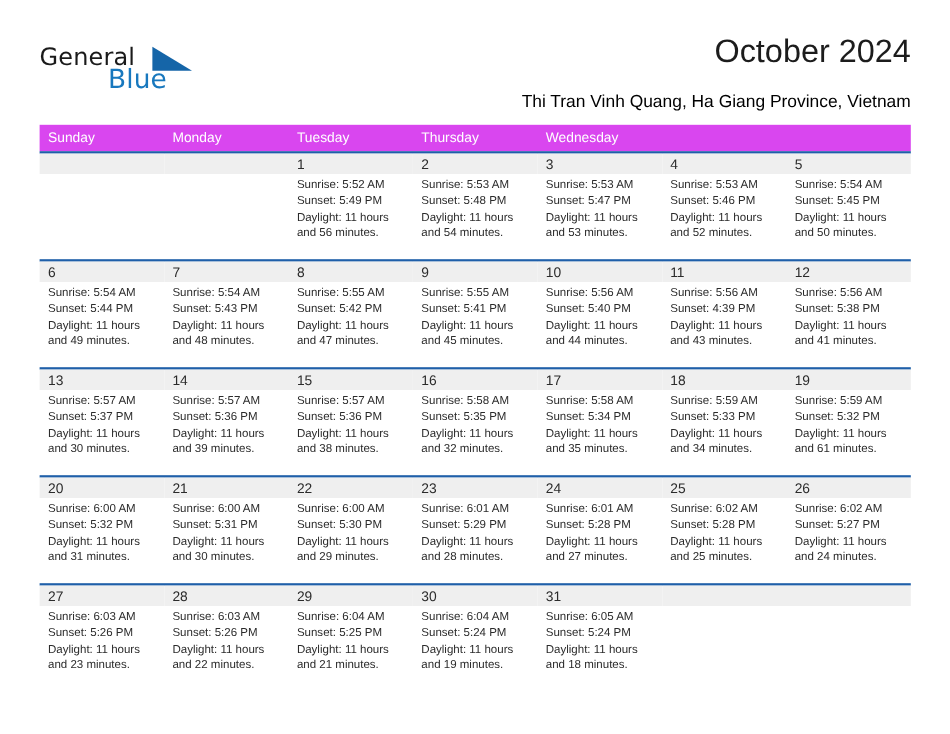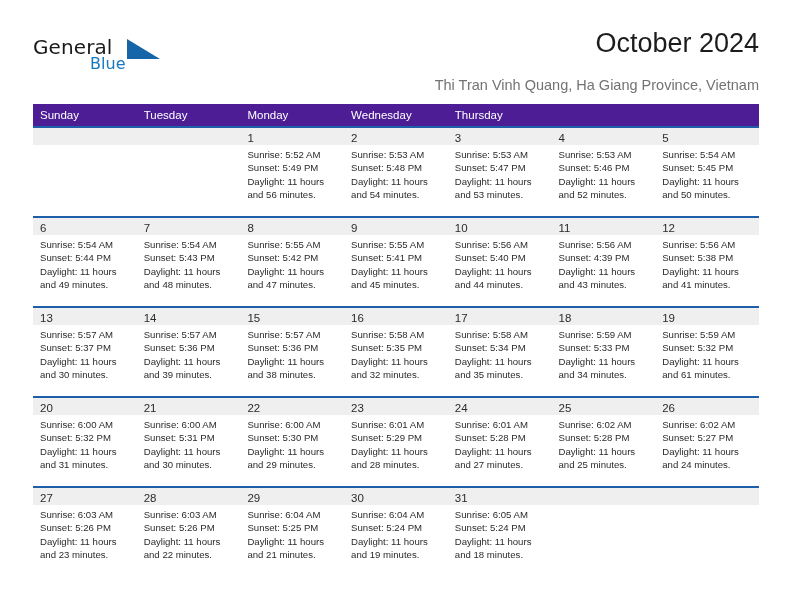--- a/index.html
+++ b/index.html
@@ -42,21 +42,21 @@
     font-size: 20px;
     letter-spacing: 0.1px;
     color: #1a1a1a;
     font-family: "DejaVu Sans", sans-serif;
     font-weight: 400;
   }
   .logo-blue {
     position: absolute;
     left: 57px;
     top: 19px;
-    font-size: 16px;
+    font-size: 22px;
     letter-spacing: 0.1px;
     color: #1878be;
     font-family: "DejaVu Sans", sans-serif;
     font-weight: 400;
   }
   .logo-tri {
     position: absolute;
     left: 94px;
     top: 4px;
     width: 0;
@@ -72,38 +72,38 @@
     font-size: 27px;
     color: #1c1c1c;
     font-weight: 400;
     white-space: nowrap;
   }
   .subtitle {
     position: absolute;
     right: 0px;
     top: 49px;
     font-size: 14.5px;
-    color: #737373;
+    color: #000000;
     font-weight: 400;
     white-space: nowrap;
   }
 
   
   .cal {
     position: absolute;
     left: 33px;
     top: 104px;
     width: 726px;
   }
   .row {
     display: flex;
     width: 100%;
   }
   .hdr {
-    background: #4c1d95;
+    background: #d946ef;
     height: 22px;
   }
   .hdr .cell {
     color: #ffffff;
     font-size: 11.5px;
     line-height: 22px;
     padding-left: 7px;
     box-sizing: border-box;
   }
   .cell {
@@ -160,24 +160,24 @@
       <span class="logo-tri"></span>
       <span class="logo-blue">Blue</span>
     </div>
     <div class="title">October 2024</div>
     <div class="subtitle">Thi Tran Vinh Quang, Ha Giang Province, Vietnam</div>
   </div>
 
   <div class="cal">
     <div class="row hdr">
       <div class="cell">Sunday</div>
+      <div class="cell">Monday</div>
       <div class="cell">Tuesday</div>
-      <div class="cell">Monday</div>
+      <div class="cell">Thursday</div>
       <div class="cell">Wednesday</div>
-      <div class="cell">Thursday</div>
     </div>
     <div id="weeks-container">
         <div class="row week first">
           <div class="daycell empty">
             <div class="daynum-band"><span class="daynum"></span></div>
             <div class="daybody">
               <div class="line"></div>
               <div class="line"></div>
               <div class="line"></div>
               <div class="line"></div>

